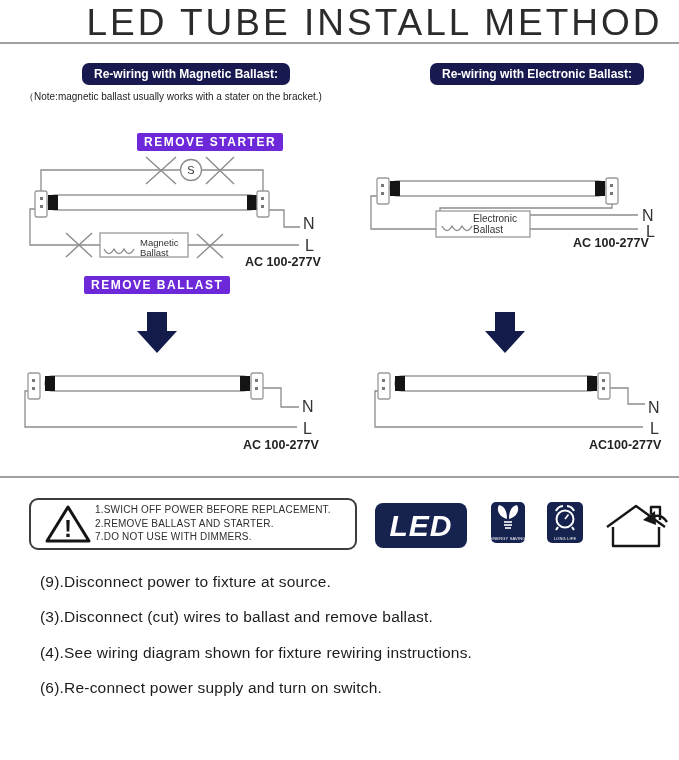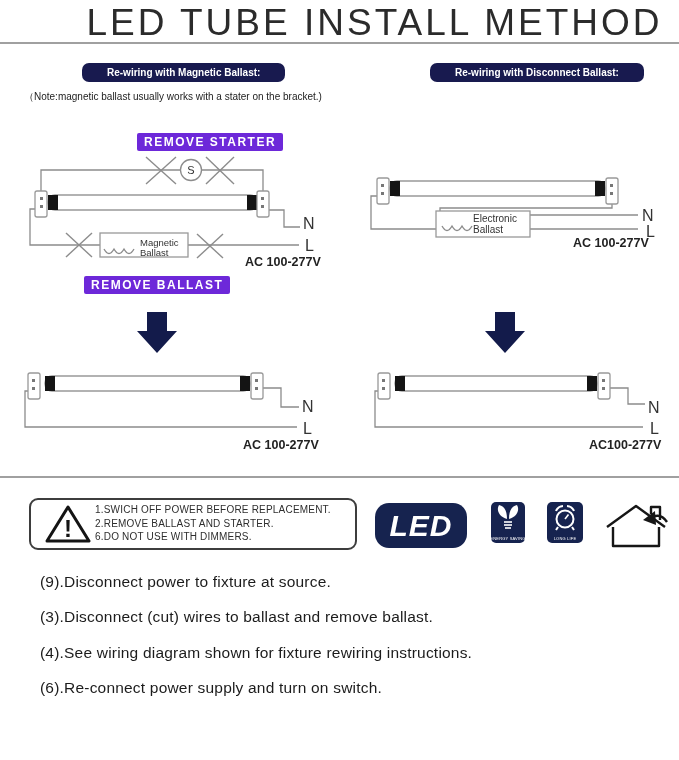--- a/index.html
+++ b/index.html
@@ -3,52 +3,52 @@
 <meta charset="utf-8">
 <style>
   html,body{margin:0;padding:0;background:#fff;}
   .page{position:relative;width:679px;height:760px;background:#fff;overflow:hidden;
         font-family:"Liberation Sans",sans-serif;color:#1f1f1f;}
   .abs{position:absolute;}
   .title{top:2px;left:0;width:679px;text-align:center;font-size:37px;font-weight:400;
          letter-spacing:3px;color:#2b2b2b;white-space:nowrap;padding-left:35px;}
   .hrule{left:0;width:679px;border-top:2px solid #a0a0a0;}
   .navy-badge{background:#181a4f;color:#fff;font-weight:bold;border-radius:7px;
-              padding:4px 25px;font-size:10px;white-space:nowrap;}
+              padding:4px 12px;font-size:12px;white-space:nowrap;}
   .remove-badge{background:#6d28d9;color:#fff;font-weight:bold;border-radius:2px;
                 padding:2px 7px;font-size:12px;letter-spacing:1.5px;white-space:nowrap;}
   .note{font-size:10px;color:#222;white-space:nowrap;}
   svg{display:block;}
   svg text{font-family:"Liberation Sans",sans-serif;}
   .warning-box{left:29px;top:498px;width:324px;height:48px;border:2px solid #3d3d3d;
                border-radius:9px;background:#fff;}
   .warning-text{position:absolute;left:64px;top:3px;font-size:10px;line-height:13.5px;
                 color:#2e2e2e;letter-spacing:0.2px;white-space:nowrap;}
-  .led-badge{left:375px;top:503px;width:92px;height:45px;background:#16234f;border-radius:14px;
+  .led-badge{left:375px;top:503px;width:92px;height:45px;background:#16234f;border-radius:8px;
              display:flex;align-items:center;justify-content:center;}
   .led-badge span{color:#fff;font-size:30px;font-weight:bold;font-style:italic;letter-spacing:1px;}
   .icon-tile{background:#16234f;border-radius:5px;display:flex;flex-direction:column;
              align-items:center;}
   .icon-tile .band{color:#fff;font-size:4px;letter-spacing:0.2px;margin-top:auto;
                    padding-bottom:2px;white-space:nowrap;}
   .energy{left:491px;top:502px;width:34px;height:41px;}
   .longlife{left:547px;top:502px;width:36px;height:41px;}
   .instructions{left:40px;top:564px;width:630px;font-size:15.5px;line-height:35.4px;
                 color:#1c1c1c;letter-spacing:0.2px;}
 </style>
 </head>
 <body>
 
 <div class="page">
 
   <div class="abs title">LED TUBE INSTALL METHOD</div>
   <div class="abs hrule" style="top:42px;"></div>
 
   <div class="abs navy-badge" style="left:82px;top:63px;">Re-wiring with Magnetic Ballast:</div>
-  <div class="abs navy-badge" style="left:430px;top:63px;">Re-wiring with Disconnect Ballast:</div>
+  <div class="abs navy-badge" style="left:430px;top:63px;">Re-wiring with Electronic Ballast:</div>
   <div class="abs note" style="left:24px;top:90px;">（Note:magnetic ballast usually works with a stater on the bracket.)</div>
 
   <div class="abs remove-badge" style="left:137px;top:133px;">REMOVE STARTER</div>
   <div class="abs remove-badge" style="left:84px;top:267px;margin-top:9px;">REMOVE BALLAST</div>
 
   <svg class="abs" style="left:0;top:0;" width="679" height="760" viewBox="0 0 679 760">
 
     <g stroke="#8c8c8c" fill="none" stroke-width="1.3">
       <polyline points="41,192 41,170 263,170 263,192"></polyline>
       <g stroke-width="1.4">
@@ -169,21 +169,21 @@
   <div class="abs hrule" style="top:476px;"></div>
 
   <div class="abs warning-box">
     <svg class="abs" style="left:14px;top:3px;" width="46" height="42" viewBox="0 0 46 42">
       <path d="M23,4 L44,38 L2,38 Z" fill="none" stroke="#141414" stroke-width="3" stroke-linejoin="round"></path>
       <text x="23" y="34" text-anchor="middle" font-size="24" font-weight="bold" fill="#141414">!</text>
     </svg>
     <div class="warning-text">
       <div>1.SWICH OFF POWER BEFORE REPLACEMENT.</div>
       <div>2.REMOVE BALLAST AND STARTER.</div>
-      <div>6.DO NOT USE WITH DIMMERS.</div>
+      <div>7.DO NOT USE WITH DIMMERS.</div>
     </div>
   </div>
 
   <div class="abs led-badge">
     <span>LED</span>
   </div>
 
   <div class="abs icon-tile energy">
     <svg width="34" height="30" viewBox="0 0 34 30">
       <path d="M16,17 C8,15 5,8 8,3 C14,4 16,10 16,17 Z" fill="#fff"></path>

